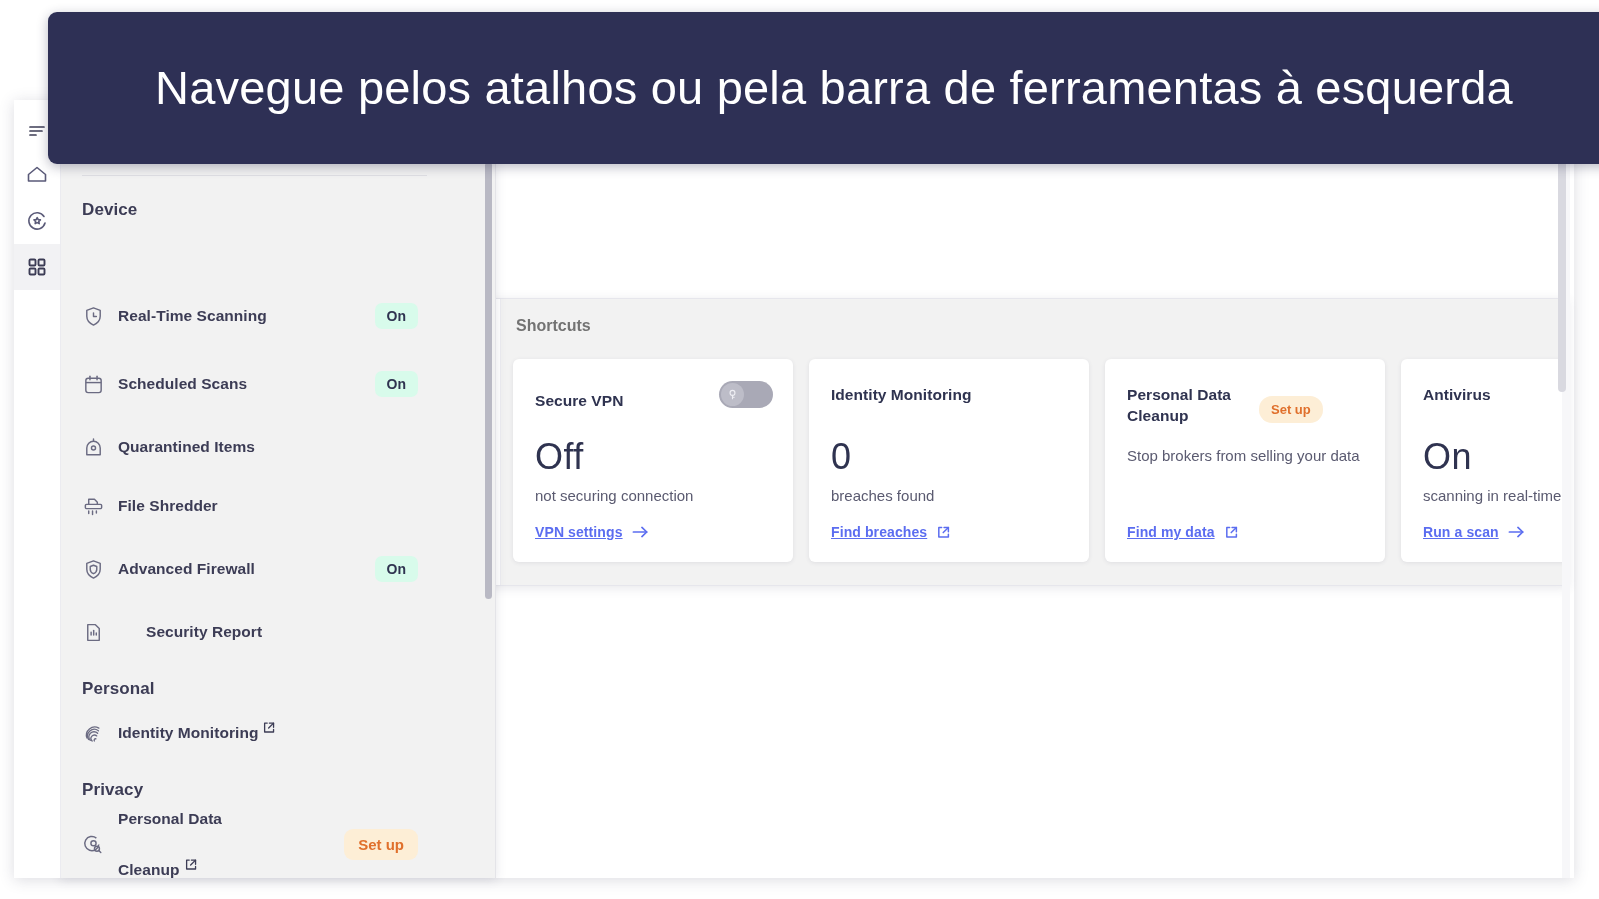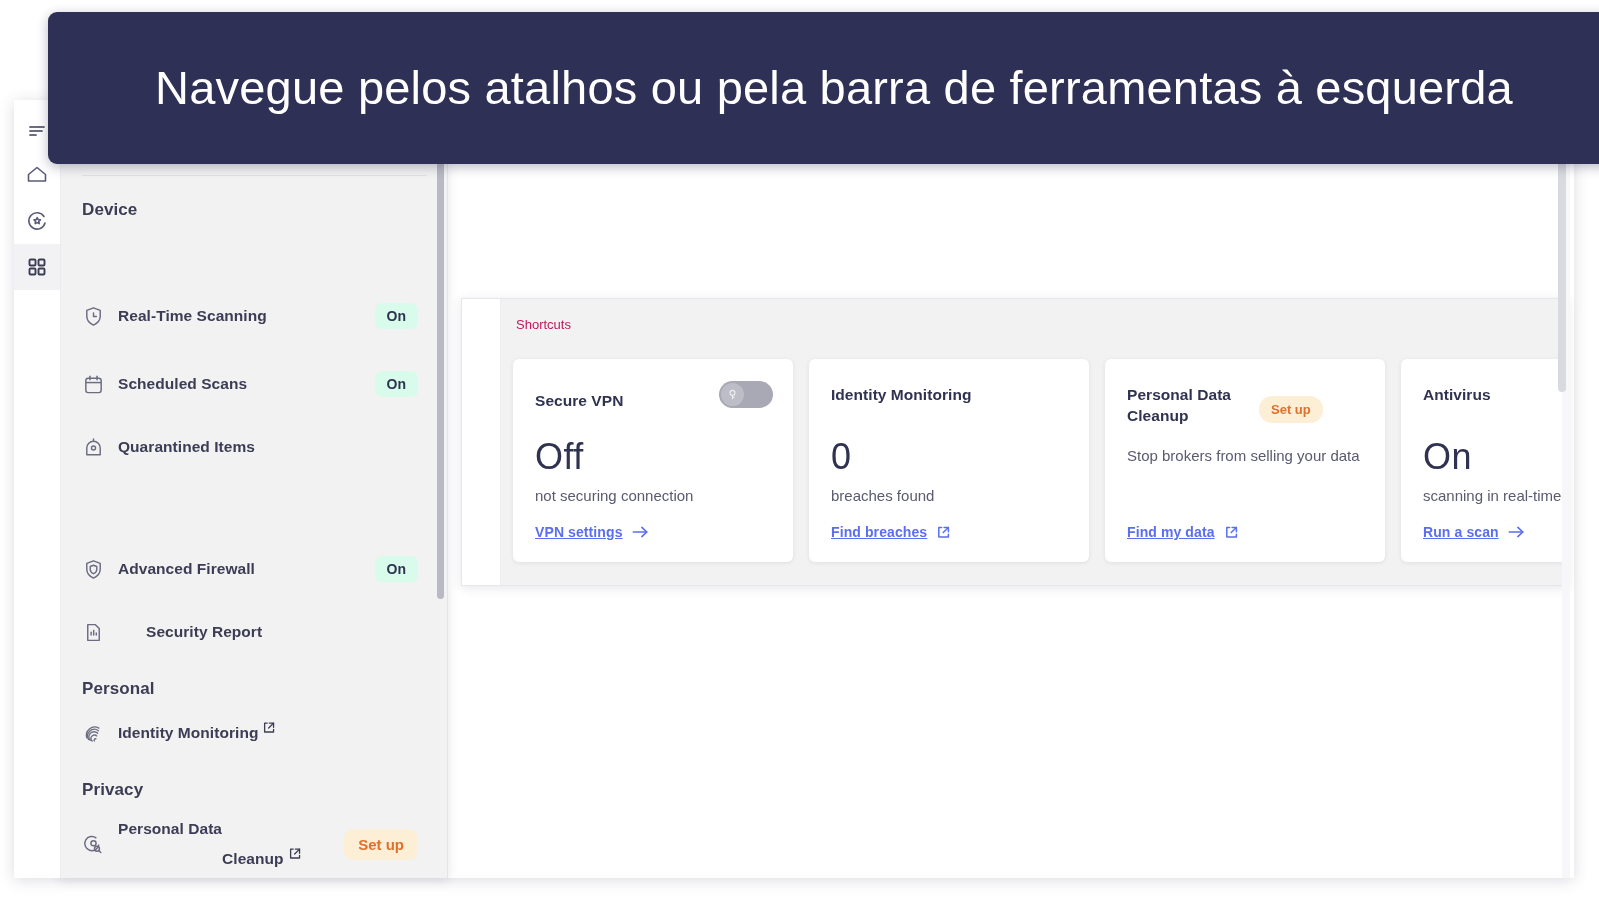--- a/index.html
+++ b/index.html
@@ -55,20 +55,21 @@
     position: absolute;
     left: 46px;
     top: 60px;
     width: 387px;
     height: 718px;
     background: #f2f2f2;
     border-right: 1px solid #e4e4e8;
     box-shadow: 0 2px 10px rgba(60,60,90,0.13);
     overflow: hidden;
     z-index: 4;
+    padding-left: 48px;
   }
   #sidebar-divider {
     position: absolute;
     left: 22px;
     top: 15px;
     width: 345px;
     height: 1px;
     background: #e0e0e4;
   }
   .side-group-title {
@@ -210,23 +211,23 @@
   #shortcuts-panel {
     flex: 1 1 auto;
     background: #f2f2f2;
     height: 100%;
     position: relative;
   }
   #shortcuts-title {
     position: absolute;
     left: 15px;
     top: 18px;
-    font-size: 13px;
-    font-weight: 400;
-    color: #be185d;
+    font-size: 16px;
+    font-weight: 700;
+    color: #737373;
   }
   #cards-row {
     position: absolute;
     left: 12px;
     top: 60px;
     right: 0;
     display: flex;
     gap: 16px;
   }
   .shortcut-card {
@@ -450,20 +451,34 @@
           <path d="M5 19.5 v-7 a7 7 0 0 1 14 0 v7 z"></path>
           <circle cx="12" cy="12.6" r="2.1"></circle>
           <line x1="12" y1="3.2" x2="12" y2="5.4" stroke-linecap="round"></line>
         </svg>
       </span>
       <div class="si-label-wrap">
         <span class="si-label">Quarantined Items</span>
       </div>
     </div>
 
+    <div class="side-item" style="top:326px;">
+      <span class="si-icon">
+        <svg width="23" height="23" viewBox="0 0 24 24" fill="none" stroke="#6b6b82" stroke-width="1.5" stroke-linejoin="round">
+          <path d="M7 9.5 V4.5 h6 l3 3 v2"></path>
+          <rect x="3.5" y="9.8" width="17" height="4.4" rx="1.1"></rect>
+          <line x1="7" y1="16.6" x2="7" y2="19.4" stroke-linecap="round"></line>
+          <line x1="11" y1="16.6" x2="11" y2="20.4" stroke-linecap="round"></line>
+          <line x1="15" y1="16.6" x2="15" y2="18.8" stroke-linecap="round"></line>
+        </svg>
+      </span>
+      <div class="si-label-wrap">
+        <span class="si-label">File Shredder</span>
+      </div>
+    </div>
 
     <div class="side-item" style="top:389px;">
       <span class="si-icon">
         <svg width="23" height="23" viewBox="0 0 24 24" fill="none" stroke="#6b6b82" stroke-width="1.5" stroke-linejoin="round">
           <path d="M12 3 l7 2.6 v6.1 c0 4.3 -3 7.4 -7 9.3 c-4 -1.9 -7 -5 -7 -9.3 V5.6 Z"></path>
           <path d="M12 7.6 l3.4 1.3 v3 c0 2.1 -1.5 3.6 -3.4 4.5 c-1.9 -.9 -3.4 -2.4 -3.4 -4.5 v-3 Z"></path>
         </svg>
       </span>
       <div class="si-label-wrap">
         <span class="si-label">Advanced Firewall</span>
@@ -515,21 +530,21 @@
 
     <div class="side-item" style="top:656px; height:56px;">
       <span class="si-icon">
         <svg width="23" height="23" viewBox="0 0 24 24" fill="none" stroke="#6b6b82" stroke-width="1.5" stroke-linejoin="round">
           <path d="M15 5.3 A7.4 7.4 0 1 0 17.6 12"></path>
           <circle cx="12" cy="10.7" r="2.7"></circle>
           <circle cx="15.6" cy="16.4" r="2.6"></circle>
           <line x1="17.5" y1="18.3" x2="19.6" y2="20.4" stroke-linecap="round"></line>
         </svg>
       </span>
-      <div class="si-label-wrap" style="flex-direction:row; align-items:flex-start;">
+      <div class="si-label-wrap" style="flex-direction:column; align-items:flex-start;">
         <span class="si-label">Personal Data</span>
         <span class="si-label" style="display:flex;align-items:flex-start;margin-top:30px;">
           <span>Cleanup</span>
           <span class="si-ext">
             <svg width="14" height="14" viewBox="0 0 16 16" fill="none" stroke="#3c3c55" stroke-width="1.5" stroke-linecap="round" stroke-linejoin="round">
               <path d="M6 2.4 H3 v10.2 h10.2 v-3"></path>
               <path d="M8.4 2.4 h4.8 v4.8"></path>
               <line x1="13.2" y1="2.4" x2="7.6" y2="8"></line>
             </svg>
           </span>

